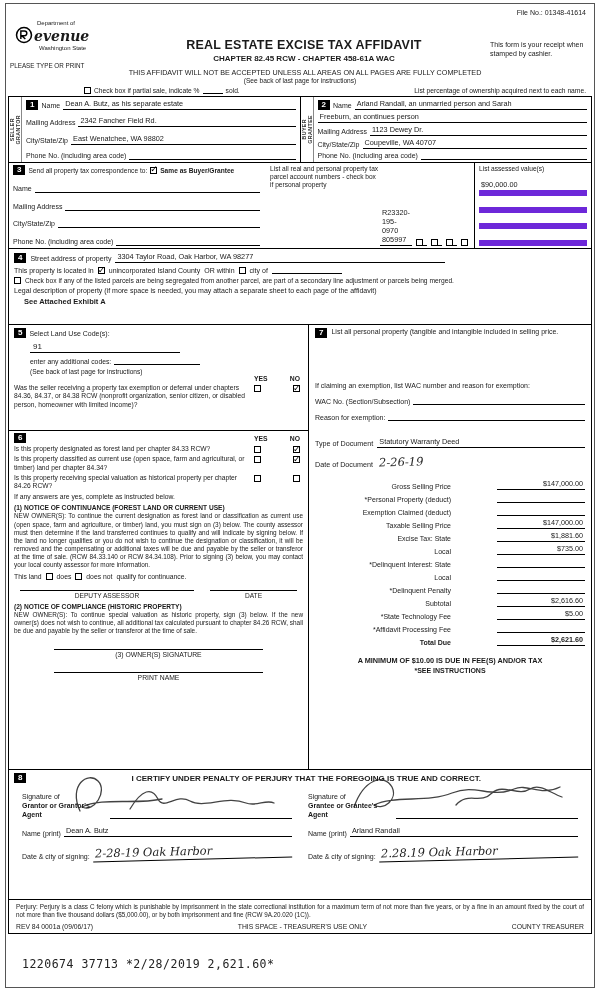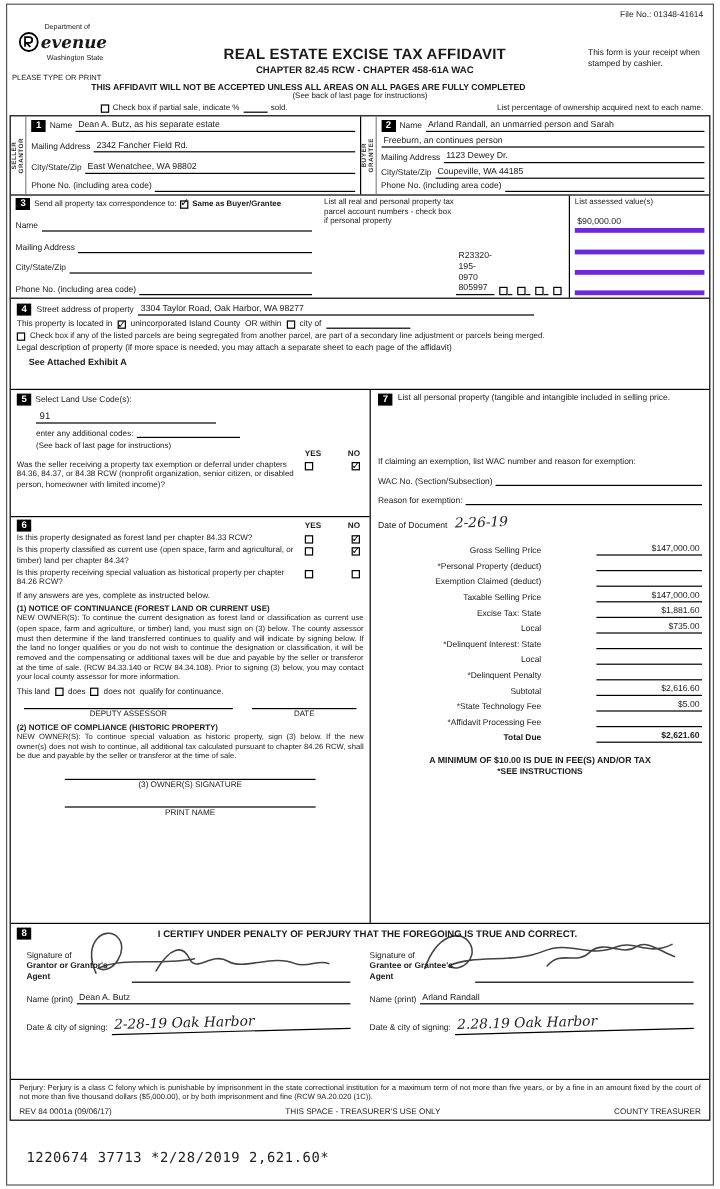--- a/index.html
+++ b/index.html
@@ -11,21 +11,21 @@
   .logo { position:absolute; top:16px; left:9px; width:130px; }
   .logo-top { font-size:6px; margin-left:22px; }
   .logo-mid { display:flex; align-items:center; }
   .logo-mid .evenue { font-family:"DejaVu Serif",serif; font-style:italic; font-weight:bold; font-size:14px; margin-left:1px; }
   .logo-bot { font-size:6px; margin-left:24px; }
   .please-type { position:absolute; top:58px; left:4px; font-size:6.3px; }
   .title-block { position:absolute; top:34px; left:148px; width:300px; text-align:center; }
   .title { font-size:12.5px; font-weight:bold; letter-spacing:0.2px; }
   .chapter { font-size:8px; font-weight:bold; margin-top:2px; }
   .receipt { position:absolute; top:37px; right:6px; width:98px; font-size:7px; line-height:8.5px; }
-  .warning { position:absolute; top:64px; left:70px; right:60px; font-weight:bold; font-size:7.2px; }
+  .warning { position:absolute; top:64px; left:70px; right:60px; text-align:center; font-weight:normal; font-size:7.2px; }
   .warning-sub { position:absolute; top:73px; left:0; right:0; text-align:center; font-size:6.6px; }
   .partial-row { position:absolute; top:82px; left:78px; right:8px; display:flex; align-items:flex-end; gap:3px; font-size:6.7px; }
   .partial-right { margin-left:auto; }
 
   .main-box { position:absolute; top:92px; left:2px; right:2px; height:838px; border:1px solid #000; display:flex; flex-direction:column; }
 
   .badge { background:#000; color:#fff; font-weight:bold; font-size:8px; line-height:10px; padding:0 4px; display:inline-block; flex:0 0 auto; }
   .cb { display:inline-block; width:7px; height:7px; border:1px solid #000; position:relative; vertical-align:-1px; flex:0 0 auto; background:#fff; }
   .cb.checked::after { content:"\2713"; position:absolute; left:-1px; top:-3.5px; font-size:9px; font-weight:bold; color:#000; }
   .frow { display:flex; align-items:flex-end; gap:3px; font-size:7px; }
@@ -42,21 +42,21 @@
   .vtext { writing-mode:vertical-rl; transform:rotate(180deg); font-size:5.3px; font-weight:bold; color:#333; letter-spacing:0.4px; }
 
   .sec3 { display:flex; height:86px; border-bottom:1px solid #000; }
   .sec3-left { width:255px; padding:2px 4px; display:flex; flex-direction:column; justify-content:space-between; }
   .sec3-head { display:flex; align-items:center; gap:3px; font-size:6.6px; }
   .sec3-mid { width:210px; padding:2px 6px; display:flex; justify-content:space-between; }
   .parcel-header { font-size:6.6px; line-height:8px; }
   .parcel-row { display:flex; align-items:flex-end; gap:4px; }
   .sec3-right { flex:1; border-left:1px solid #000; padding:2px 4px; display:flex; flex-direction:column; justify-content:space-between; }
   .assessed-header { font-size:6.6px; }
-  .aval { border-bottom:4px solid #6d28d9; font-size:7.3px; min-height:9px; padding:0 2px 1px; }
+  .aval { border-bottom:6px solid #6d28d9; font-size:7.3px; min-height:9px; padding:0 2px 1px; }
 
   .sec4 { height:76px; border-bottom:1px solid #000; padding:2px 5px; }
   .s4row { display:flex; align-items:flex-end; gap:4px; margin-top:3px; }
   .bold { font-weight:bold; }
 
   .cols { flex:1; display:flex; border-bottom:1px solid #000; min-height:0; }
   .col-left { width:300px; border-right:1px solid #000; display:flex; flex-direction:column; }
   .col-right { flex:1; padding:3px 6px; display:flex; flex-direction:column; }
 
   .sec5 { height:106px; border-bottom:1px solid #000; padding:3px 5px; }
@@ -185,21 +185,21 @@
         </div>
         <div class="frow">
           <span class="fline">Freeburn, an continues person</span>
         </div>
         <div class="frow">
           <span class="flabel">Mailing Address</span>
           <span class="fline">1123 Dewey Dr.</span>
         </div>
         <div class="frow">
           <span class="flabel">City/State/Zip</span>
-          <span class="fline">Coupeville, WA 44185</span>
+          <span class="fline">Coupeville, WA 40707</span>
         </div>
         <div class="frow">
           <span class="flabel">Phone No. (including area code)</span>
           <span class="fline"></span>
         </div>
       </div>
     </div>
 
     <div class="sec3">
       <div class="sec3-left">
@@ -366,20 +366,24 @@
         </div>
         <div class="exemption">If claiming an exemption, list WAC number and reason for exemption:</div>
         <div class="wac-row">
           <span>WAC No. (Section/Subsection)</span>
           <span class="fline"></span>
         </div>
         <div class="reason-row">
           <span>Reason for exemption:</span>
           <span class="fline"></span>
         </div>
+        <div class="type-row">
+          <span>Type of Document</span>
+          <span class="fline">Statutory Warranty Deed</span>
+        </div>
         <div class="date-row">
           <span>Date of Document</span>
           <span class="hand">2-26-19</span>
         </div>
         <div class="money">
           <div class="mrow">
               <span class="mlabel">Gross Selling Price</span>
               <span class="mvalue">$147,000.00</span>
             </div>
           <div class="mrow">

